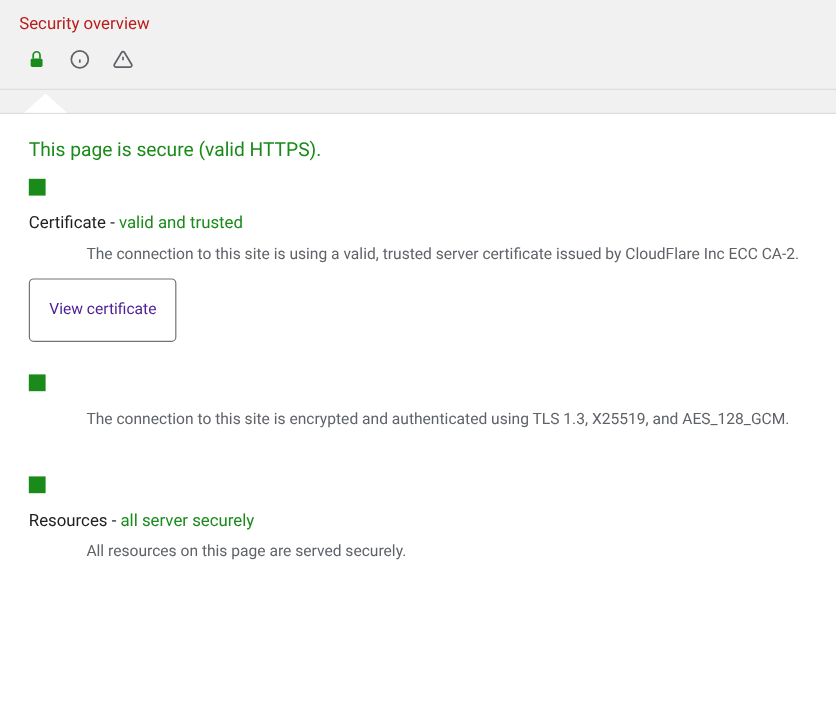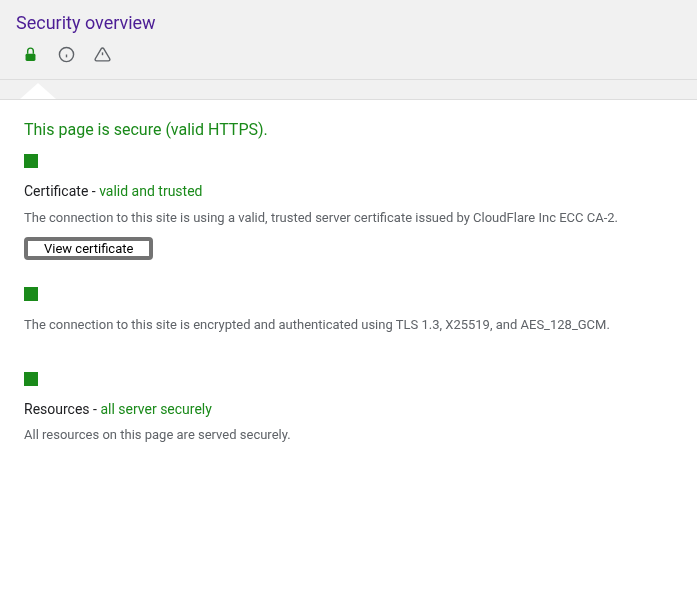--- a/index.html
+++ b/index.html
@@ -15,23 +15,23 @@
       min-height: 603px;
     }
 
     .header {
       background: #f1f1f1;
       padding: 12px 16px 0 16px;
       border-bottom: 1px solid #ddd;
     }
 
     .header-title {
-      font-size: 18px;
+      font-size: 14px;
       font-weight: 400;
-      color: #4c1d95;
+      color: #b91c1c;
       margin-bottom: 10px;
     }
 
     .header-icons {
       display: flex;
       align-items: center;
       gap: 8px;
       padding-bottom: 8px;
     }
 
@@ -109,29 +109,30 @@
       color: #1a8a1a;
       text-decoration: none;
       cursor: pointer;
     }
 
     .section-desc {
       font-size: 13px;
       color: #5f6368;
       line-height: 1.5;
       margin-bottom: 10px;
+      margin-left: 48px;
     }
 
     .view-cert-btn {
       display: inline-block;
-      padding: 0 16px;
-      border: 4px solid #737373;
+      padding: 18px 16px;
+      border: 1px solid #737373;
       border-radius: 4px;
       background: #fff;
-      color: #000000;
+      color: #4c1d95;
       font-size: 13px;
       cursor: pointer;
       font-family: inherit;
     }
   </style>
 </head>
 <body>
 
 <div class="header">
   <div class="header-title">Security overview</div>

